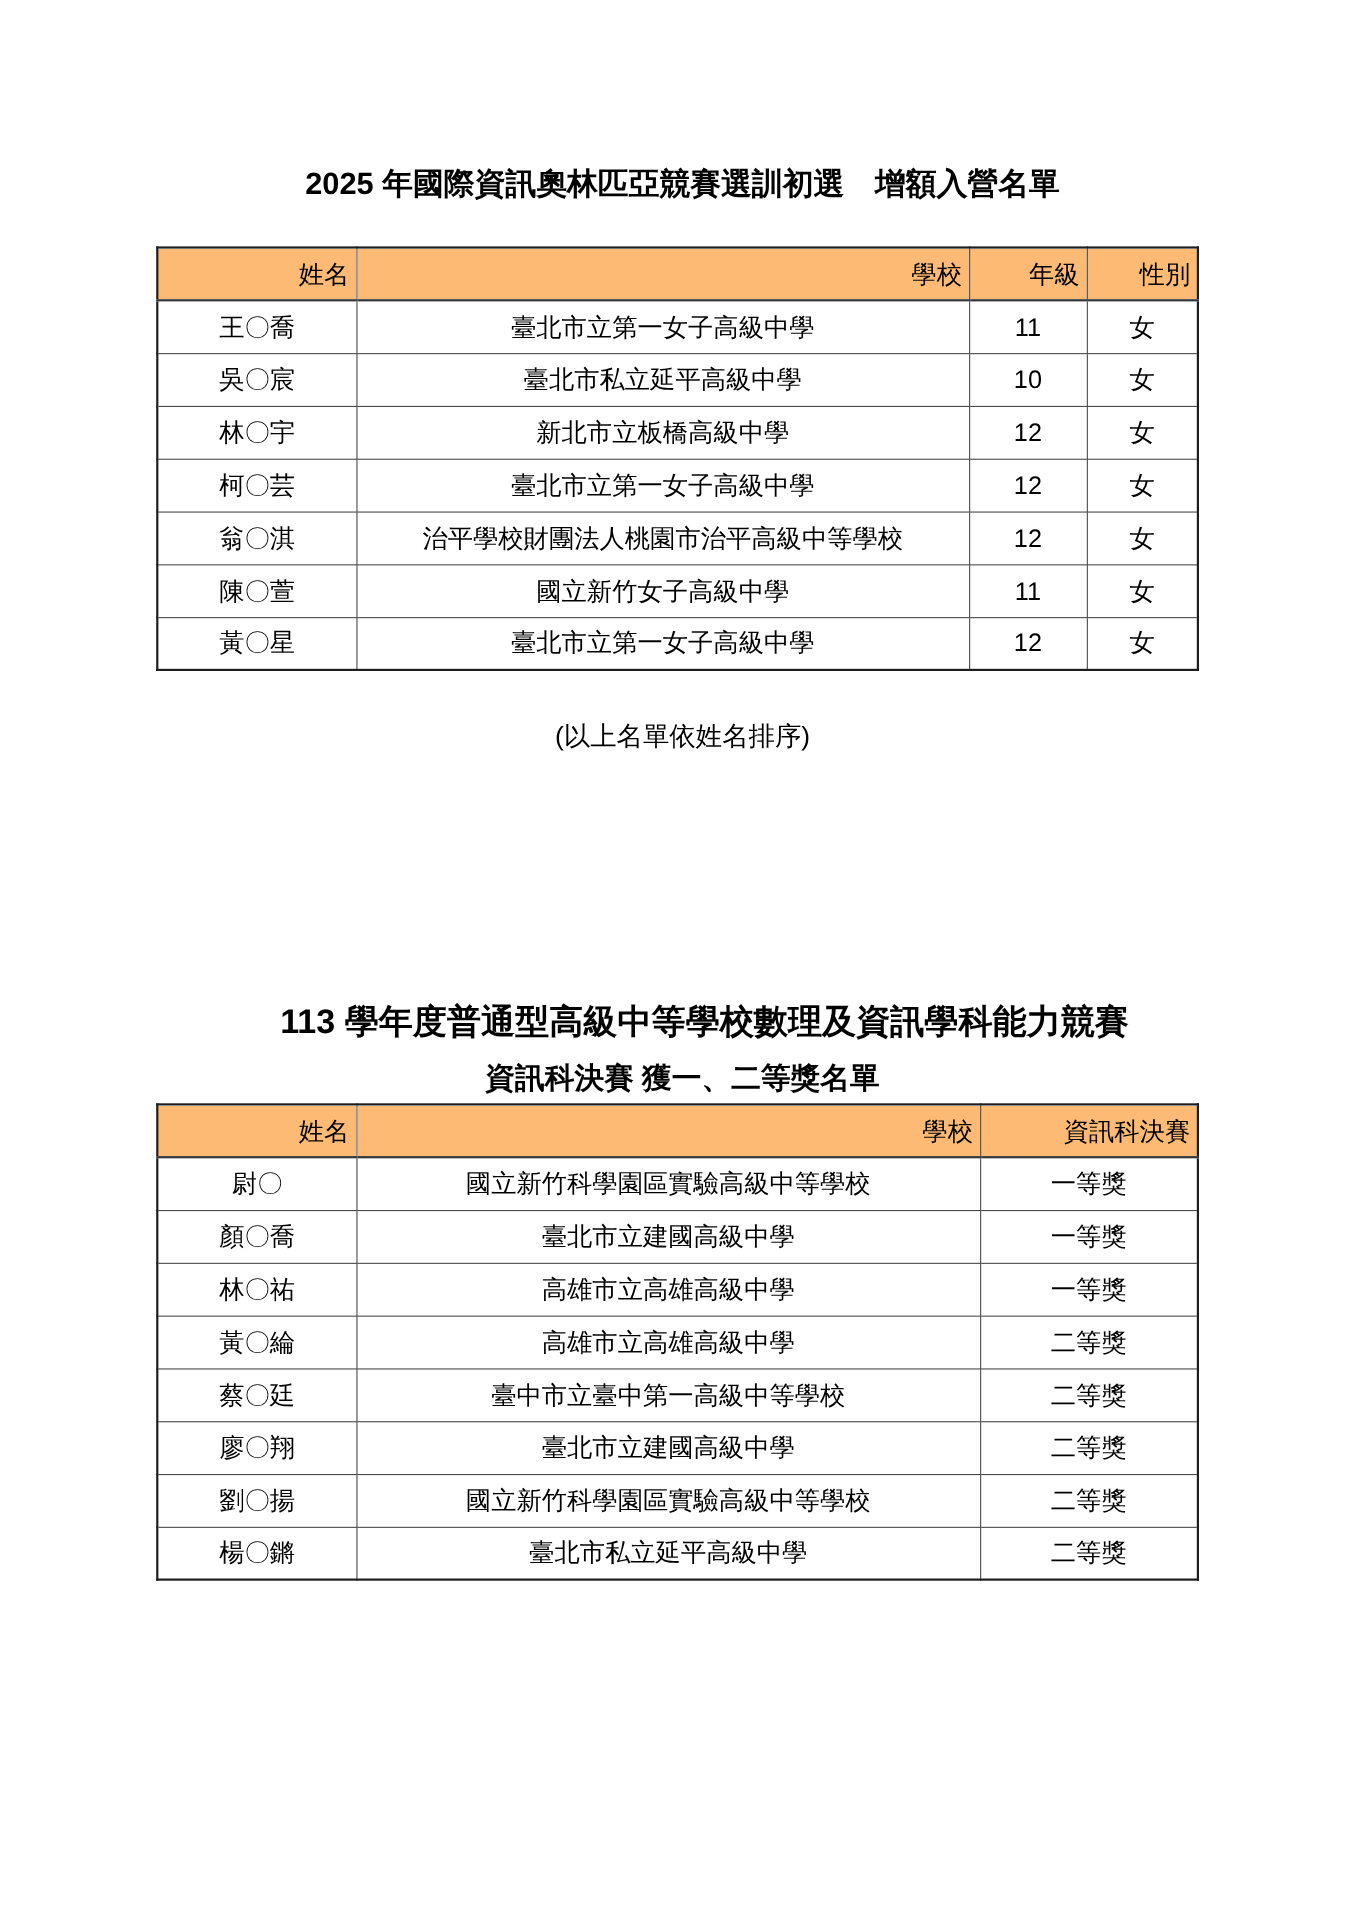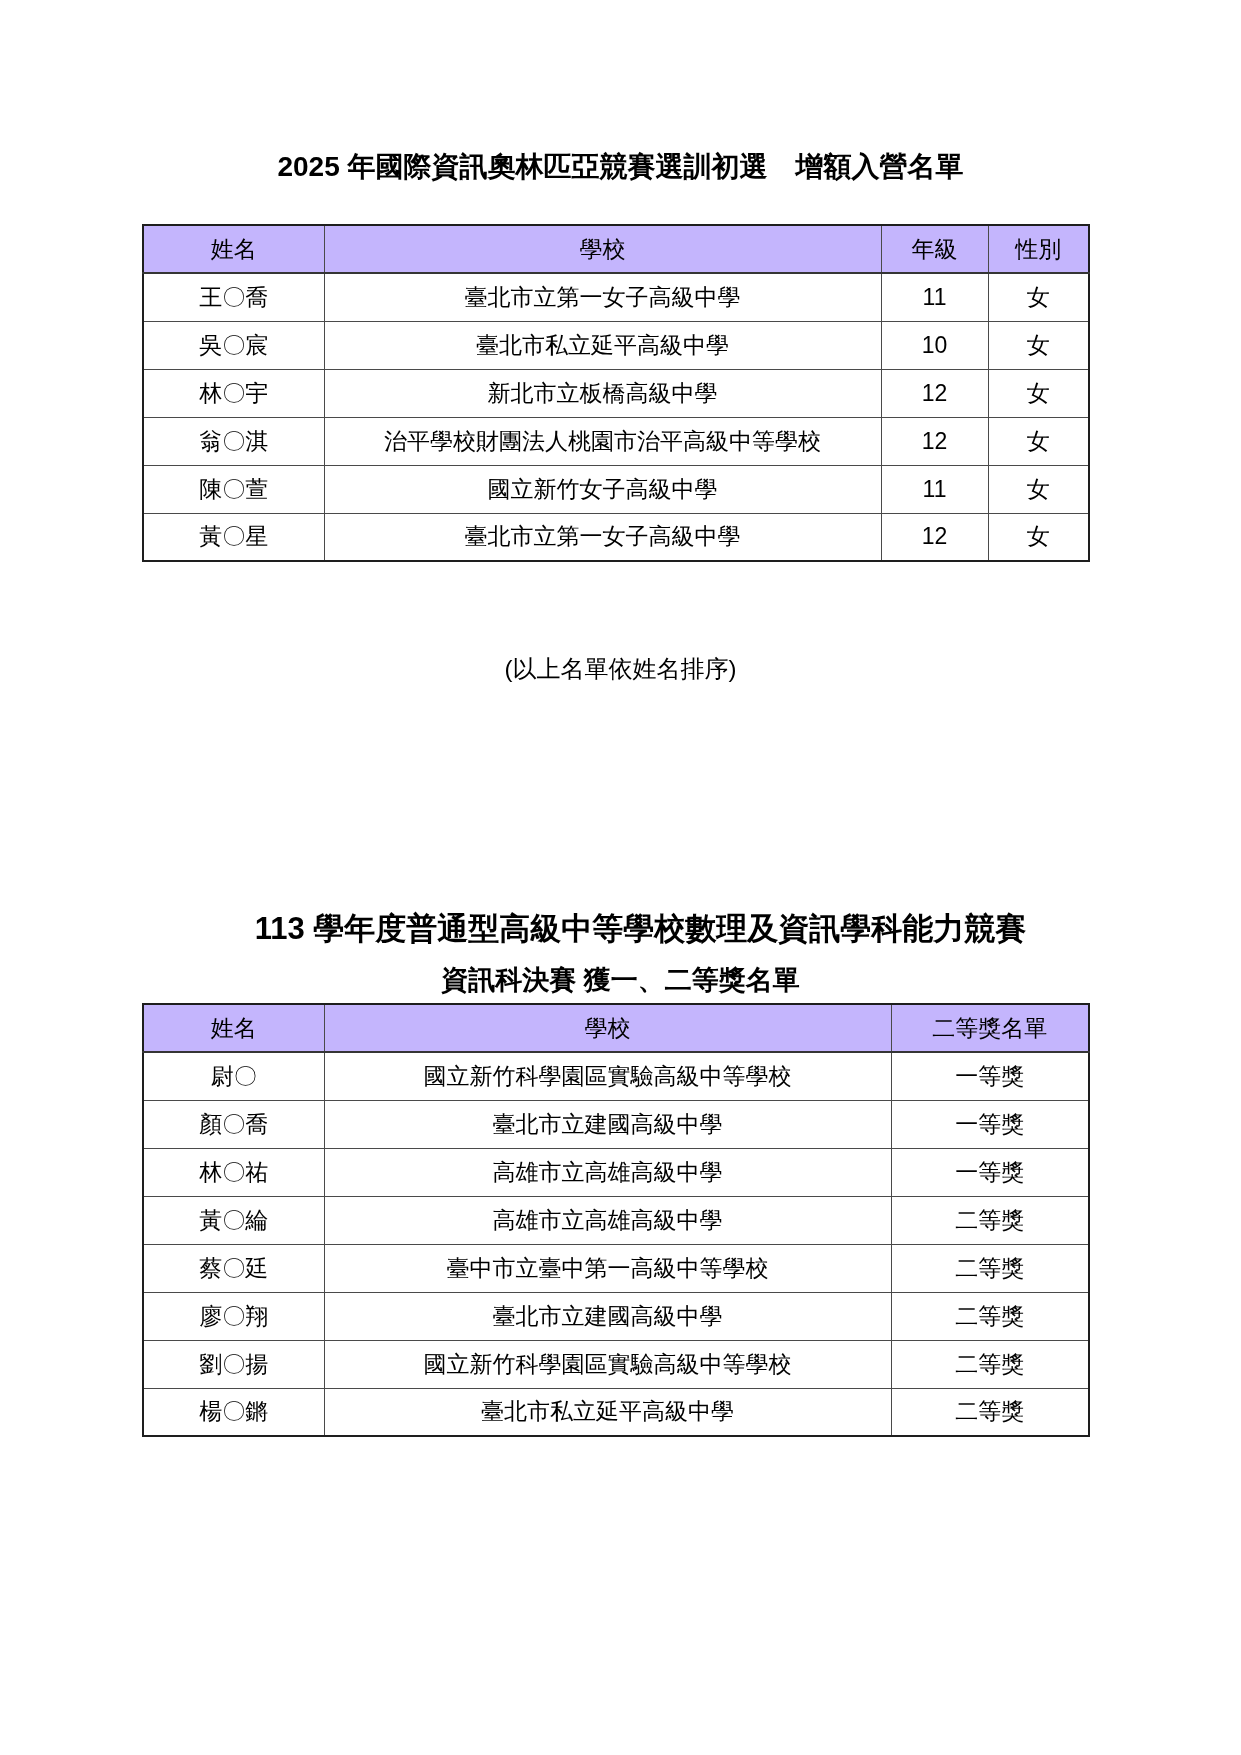--- a/index.html
+++ b/index.html
@@ -53,22 +53,23 @@
     border: 1px solid #4a4a4a;
     text-align: center;
     vertical-align: middle;
     font-size: 23px;
     font-weight: normal;
     height: 48px;
     padding: 0 6px;
     overflow: hidden;
   }
   table.doc-table thead th {
-    background: #c4b5fd;
+    background: #fdba74;
     border-bottom: 2px solid #353535;
+    text-align: right;
   }
 </style>
 </head>
 <body>
 
 <div class="page">
 
   <div class="doc-title title-1">2025 年國際資訊奧林匹亞競賽選訓初選　增額入營名單</div>
 
   <table class="doc-table table-1">
@@ -99,20 +100,26 @@
           <td>10</td>
           <td>女</td>
         </tr>
         <tr>
           <td>林〇宇</td>
           <td>新北市立板橋高級中學</td>
           <td>12</td>
           <td>女</td>
         </tr>
         <tr>
+          <td>柯〇芸</td>
+          <td>臺北市立第一女子高級中學</td>
+          <td>12</td>
+          <td>女</td>
+        </tr>
+        <tr>
           <td>翁〇淇</td>
           <td>治平學校財團法人桃園市治平高級中等學校</td>
           <td>12</td>
           <td>女</td>
         </tr>
         <tr>
           <td>陳〇萱</td>
           <td>國立新竹女子高級中學</td>
           <td>11</td>
           <td>女</td>
@@ -135,21 +142,21 @@
   <table class="doc-table table-2">
     <colgroup>
       <col style="width:181px">
       <col style="width:567px">
       <col style="width:198px">
     </colgroup>
     <thead>
         <tr>
           <th>姓名</th>
           <th>學校</th>
-          <th>二等獎名單</th>
+          <th>資訊科決賽</th>
         </tr>
       </thead>
     <tbody>
         <tr>
           <td>尉〇</td>
           <td>國立新竹科學園區實驗高級中等學校</td>
           <td>一等獎</td>
         </tr>
         <tr>
           <td>顏〇喬</td>

